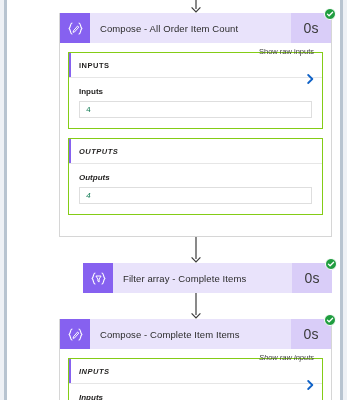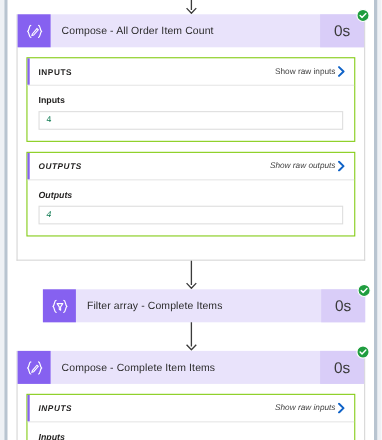--- a/index.html
+++ b/index.html
@@ -41,20 +41,21 @@
   .edge-gutter.right { right: 0; width: 4px; }
 
   #canvas {
     position: absolute;
     left: 7px;
     right: 7px;
     top: 0;
     bottom: 0;
     background: #ffffff;
     overflow: hidden;
+    padding-left: 44px;
   }
 
   
   .connector {
     position: relative;
     height: 26px;
     display: flex;
     justify-content: center;
   }
   .connector svg { display: block; overflow: visible; }
@@ -155,25 +156,26 @@
 
   .section-label {
     font-size: 7.5px;
     font-weight: bold;
     color: #201f1e;
     letter-spacing: .5px;
   }
 
   .raw-link {
     display: flex;
-    align-items: flex-start;
-    gap: 2px;
+    align-items: flex-end;
+    gap: 18px;
     font-size: 7.5px;
     color: #3f3f3f;
     cursor: pointer;
+    flex-direction: column;
   }
   .raw-link .chev { display: block; }
 
   .section-body { padding: 9px 10px 10px 10px; }
 
   .field-label {
     font-size: 8px;
     font-weight: bold;
     color: #201f1e;
     margin-bottom: 5px;
@@ -243,26 +245,20 @@
           </div>
           <div class="section-body">
             <div class="field-label">Inputs</div>
             <div class="value-box">4</div>
           </div>
         </div>
 
         <div class="section">
           <div class="section-header">
             <span class="section-label">OUTPUTS</span>
-            <span class="raw-link">
-              <span>Show raw outputs</span>
-              <svg class="chev" width="7" height="10" viewBox="0 0 7 10" aria-hidden="true">
-                <path d="M1.2 1 L5.3 5 L1.2 9" fill="none" stroke="#0f62c7" stroke-width="1.8" stroke-linecap="round" stroke-linejoin="round"></path>
-              </svg>
-            </span>
           </div>
           <div class="section-body">
             <div class="field-label">Outputs</div>
             <div class="value-box">4</div>
           </div>
         </div>
 
       </div>
     </div>
 

